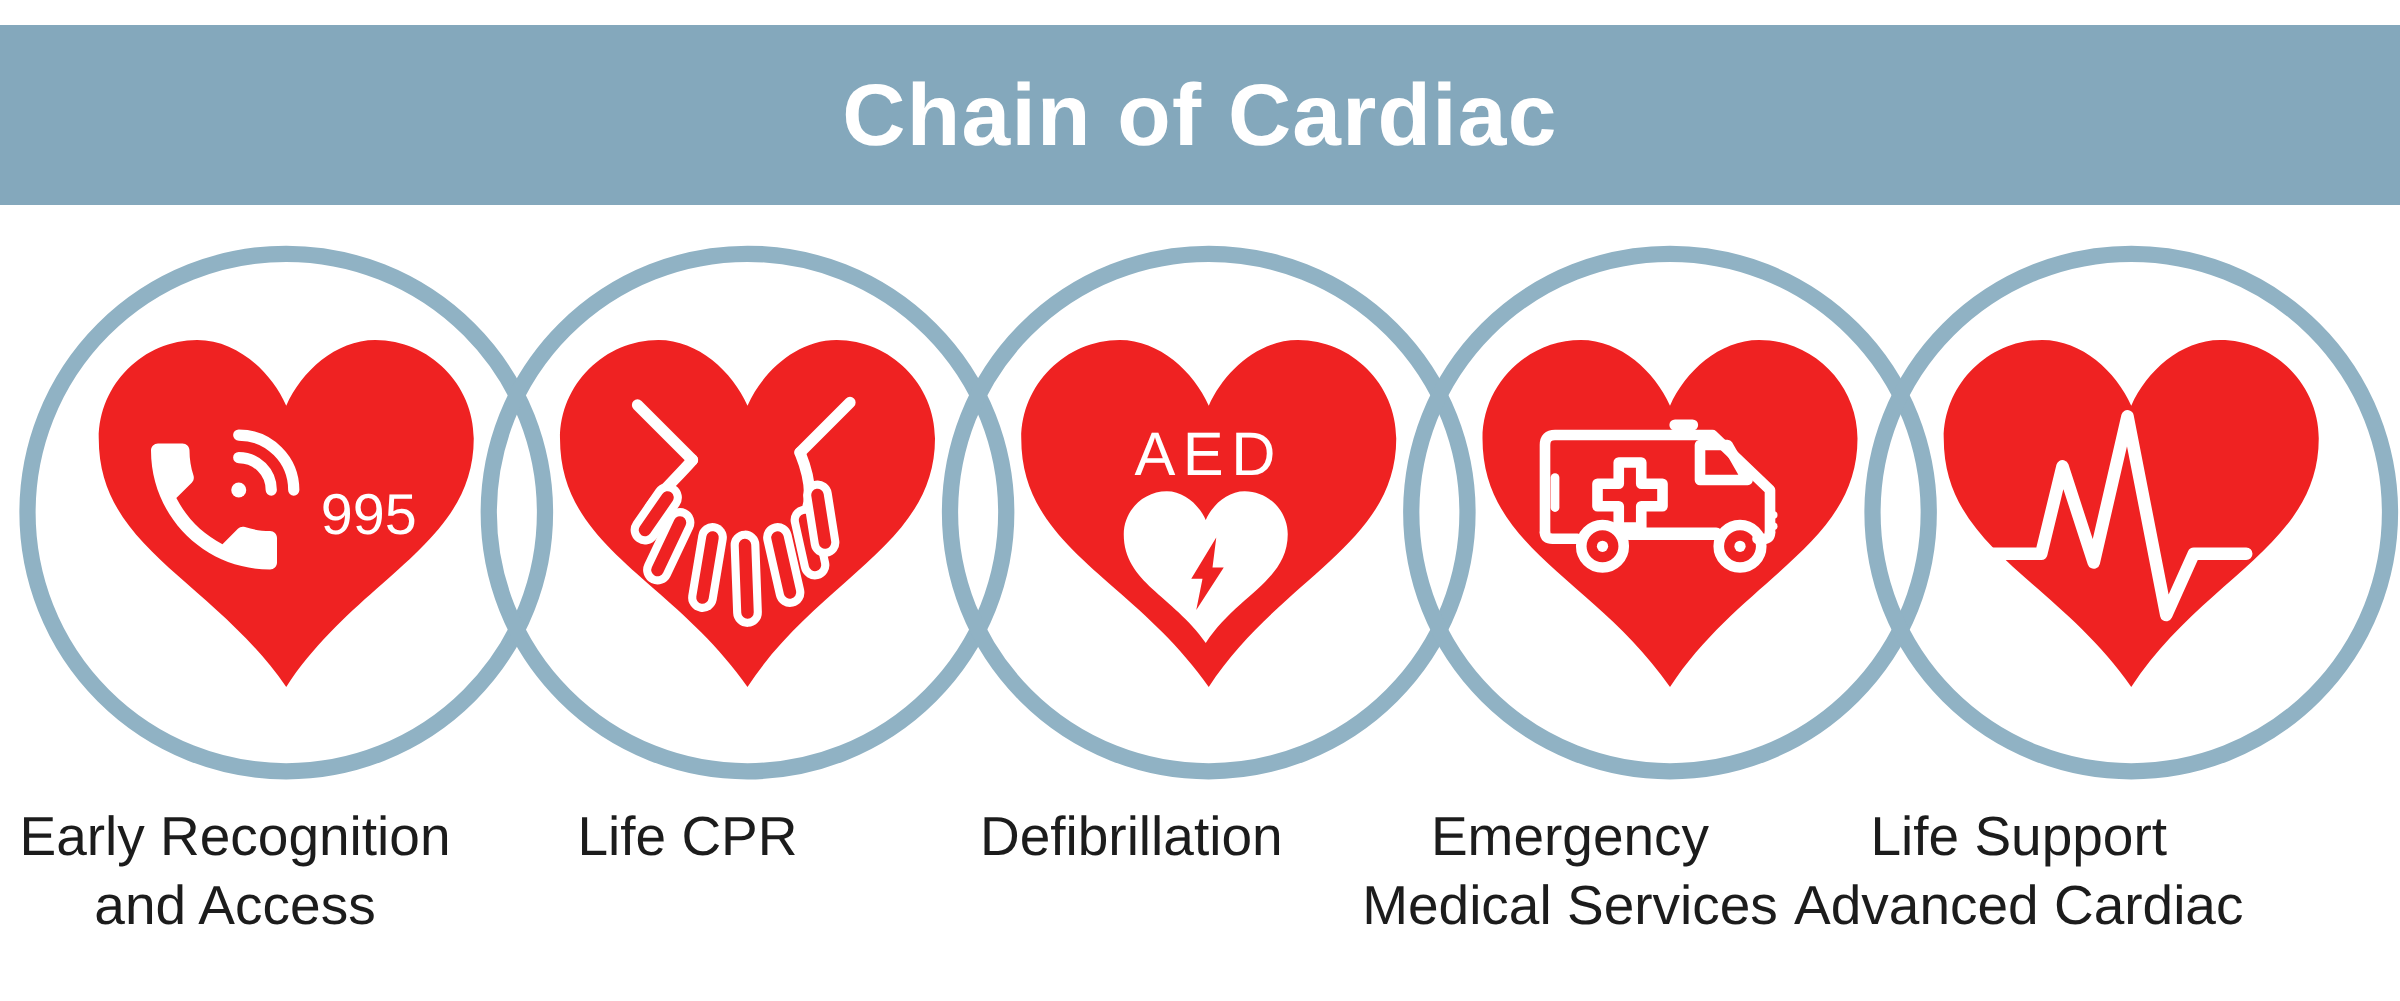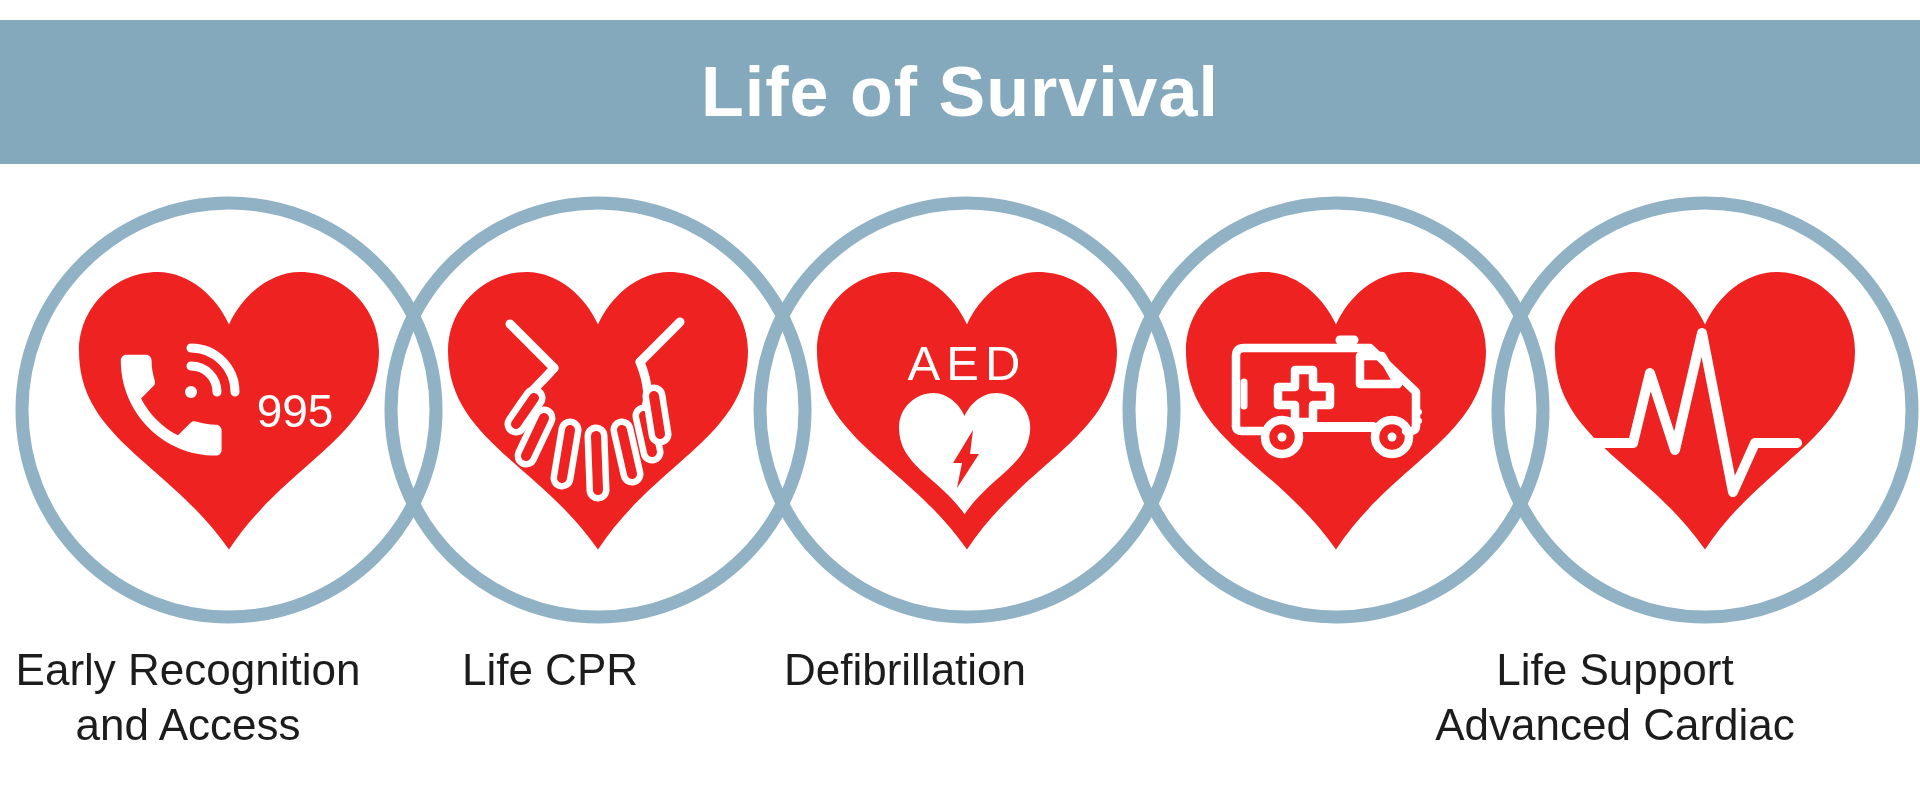--- a/index.html
+++ b/index.html
@@ -35,21 +35,21 @@
     text-align:center;color:var(--label-text,#1c1c1c);
     font-size:44px;line-height:55px;
   }
 </style>
 </head>
 <body>
 
 <div class="page">
 
   <header class="title-bar">
-    <h1 class="title">Life of Survival</h1>
+    <h1 class="title">Chain of Cardiac</h1>
   </header>
 
   <svg class="chain" width="1920" height="560" viewBox="0 0 1920 560">
     <defs>
       <path id="heartPath" d="M23.6,0c-3.4,0-6.3,2.7-7.6,5.6C14.7,2.7,11.8,0,8.4,0C3.8,0,0,3.8,0,8.4 c0,9.4,9.5,11.9,16,21.2c6.1-9.3,16-12.1,16-21.2C32,3.8,28.2,0,23.6,0z"></path>
     </defs>
 
     <circle class="ring" cx="229" cy="260" r="207"></circle>
     <circle class="ring" cx="598" cy="260" r="207"></circle>
     <circle class="ring" cx="967" cy="260" r="207"></circle>
@@ -128,20 +128,22 @@
       <div>and Access</div>
     </div>
     <div class="label" style="left:550px">
       <div>Life CPR</div>
       <div></div>
     </div>
     <div class="label" style="left:905px">
       <div>Defibrillation</div>
     </div>
     <div class="label" style="left:1256px">
+      <div>Emergency</div>
+      <div>Medical Services</div>
     </div>
     <div class="label" style="left:1615px">
       <div>Life Support</div>
       <div>Advanced Cardiac</div>
     </div>
   </div>
 
 </div>
 
 </body></html>

